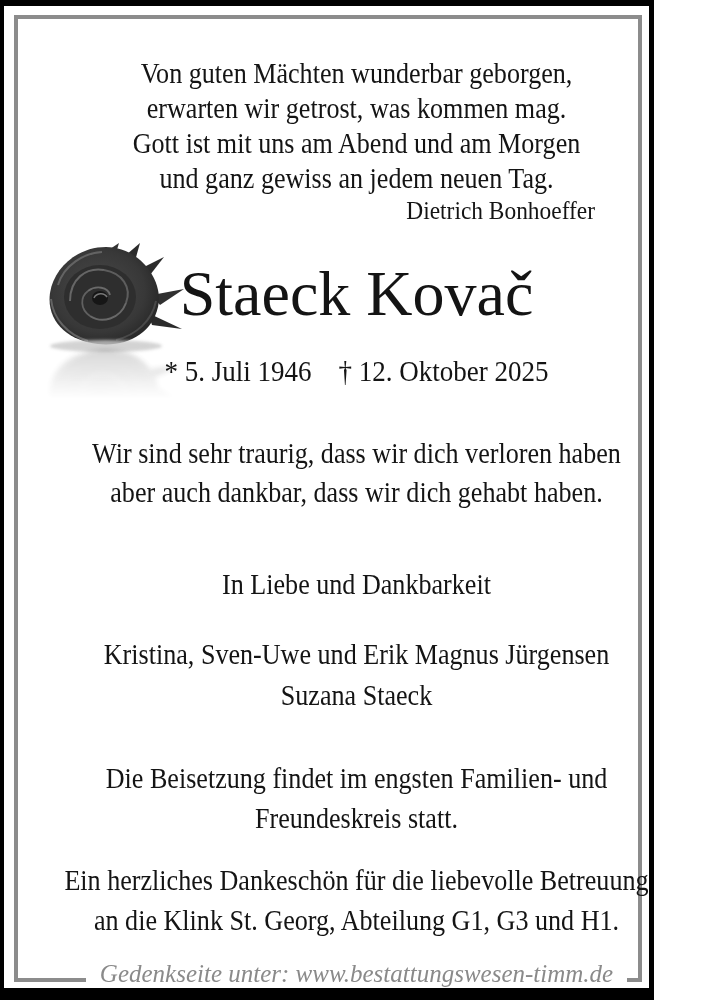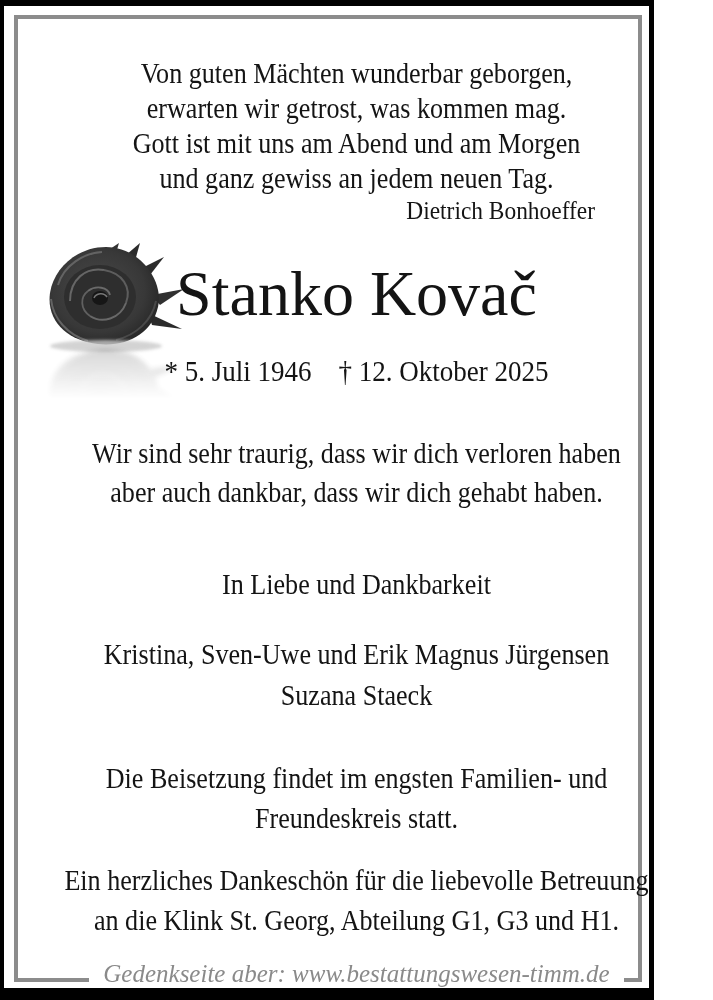--- a/index.html
+++ b/index.html
@@ -110,21 +110,21 @@
         <ellipse cx="60" cy="55" rx="8" ry="7" fill="#161616"></ellipse>
         <path d="M54,55 C56,50 64,49 67,54" stroke="#777777" stroke-width="1.5" fill="none"></path>
       </g>
       <ellipse cx="66" cy="103" rx="56" ry="6" fill="#c9c9c9" filter="url(#rb1)" opacity="0.8"></ellipse>
       <g opacity="0.22" filter="url(#rb2)" mask="url(#fadeM)">
         <use href="#roseAll" xlink:href="#roseAll" transform="translate(0,208) scale(1,-1)"></use>
       </g>
     </svg>
   </div>
 
-  <h1 class="tblock name">Stanko Kovač</h1>
+  <h1 class="tblock name">Staeck Kovač</h1>
 
   <div class="tblock dates cond">
     <span>* 5. Juli 1946</span><span class="death">† 12. Oktober 2025</span>
   </div>
 
   <div class="tblock condolence cond">
     <div>Wir sind sehr traurig, dass wir dich verloren haben</div>
     <div>aber auch dankbar, dass wir dich gehabt haben.</div>
   </div>
 
@@ -139,17 +139,17 @@
     <div>Die Beisetzung findet im engsten Familien- und</div>
     <div>Freundeskreis statt.</div>
   </div>
 
   <div class="tblock thanks cond">
     <div>Ein herzliches Dankeschön für die liebevolle Betreuung</div>
     <div>an die Klink St. Georg, Abteilung G1, G3 und H1.</div>
   </div>
 
   <div class="tblock footer-wrap">
-    <span class="footer-text">Gedenkseite aber: www.bestattungswesen-timm.de</span>
+    <span class="footer-text">Gedenkseite unter: www.bestattungswesen-timm.de</span>
   </div>
 
   <div class="black-frame"></div>
 </div>
 
 </body></html>

